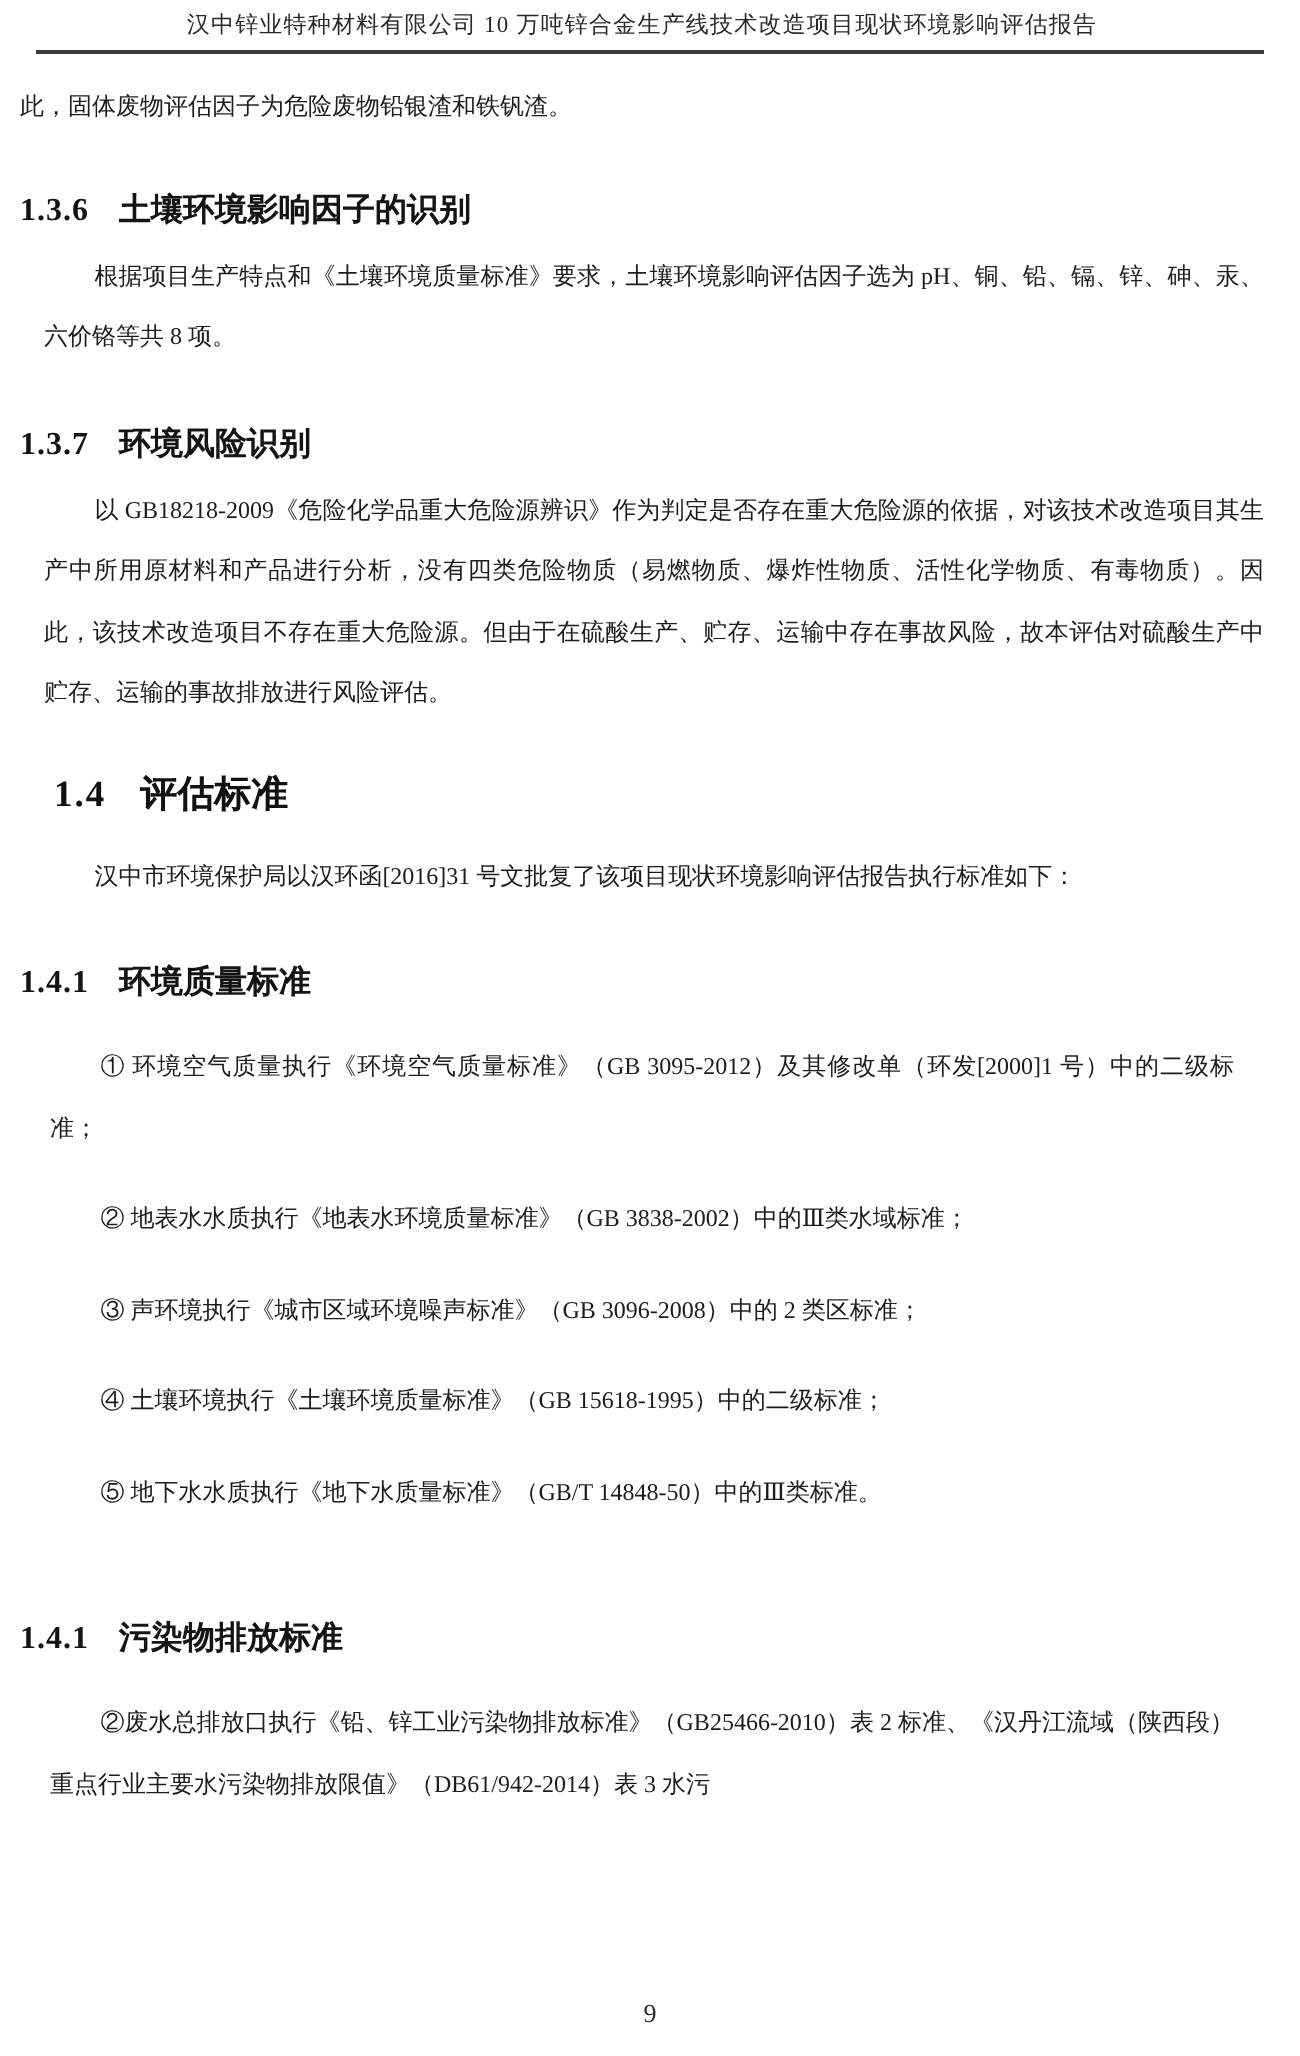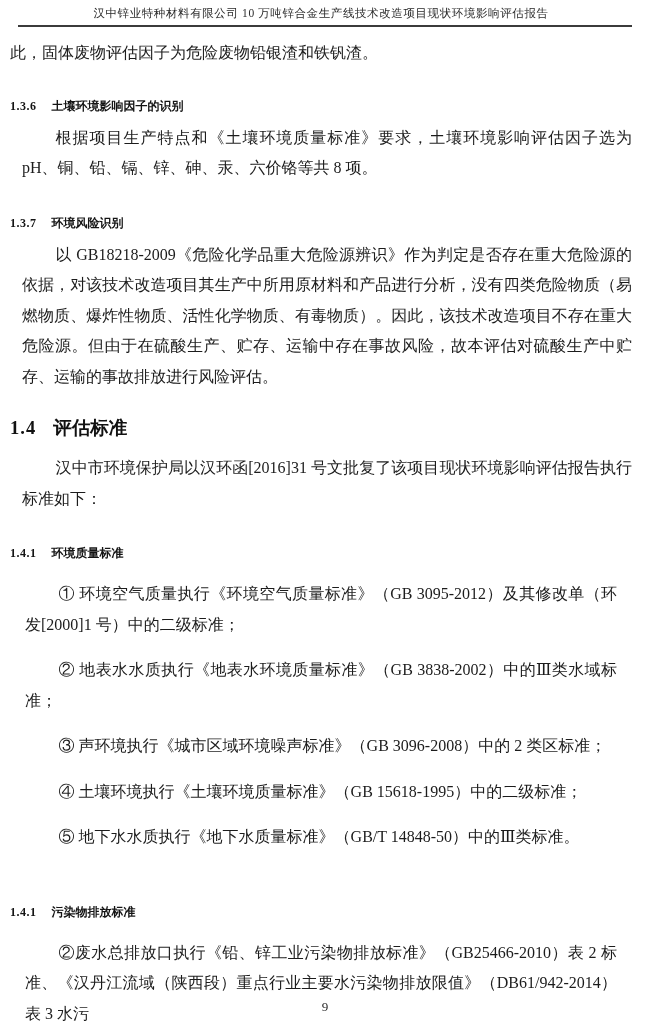--- a/index.html
+++ b/index.html
@@ -26,40 +26,40 @@
     letter-spacing: 0.6px;
     color: #2a2a2a;
     white-space: nowrap;
   }
   .doc-header-rule {
     border: none;
     border-top: 2px solid #3b3b3b;
     margin: 3px 0 0 8px;
   }
   .body-text {
-    font-size: 16px;
+    font-size: 12px;
     line-height: 30.5px;
     text-align: justify;
     margin: 0;
   }
   .cont-para { margin-top: 11px; }
   .indent { text-indent: 2.1em; margin-left: 12px; }
   .heading-small {
-    font-size: 12px;
+    font-size: 16px;
     font-weight: bold;
     line-height: 22px;
     margin: 26px 0 6px 0;
     color: #141414;
   }
   .heading-small .h-num { margin-right: 15px; letter-spacing: 0.5px; }
   .heading-large {
     font-size: 18.5px;
     font-weight: bold;
     line-height: 26px;
-    margin: 23px 0 12px 0;
+    margin: 23px 0 12px 17px;
     color: #111111;
   }
   .heading-large .h-num { margin-right: 17px; letter-spacing: 1px; }
   .mt-sect { margin-top: 28px; }
   .mt-sect-lg { margin-top: 48px; }
   .list-item { margin: 15px; }
   .list-item + .list-item { margin-top: 2px; }
   .footer-page-num {
     position: absolute;
     bottom: 13px;

